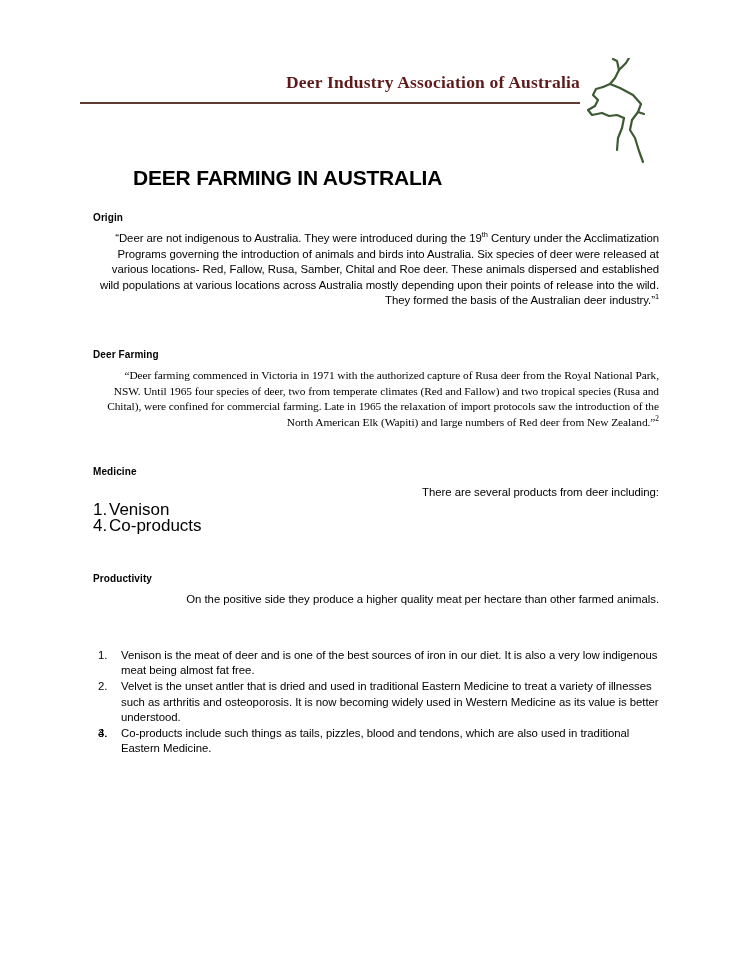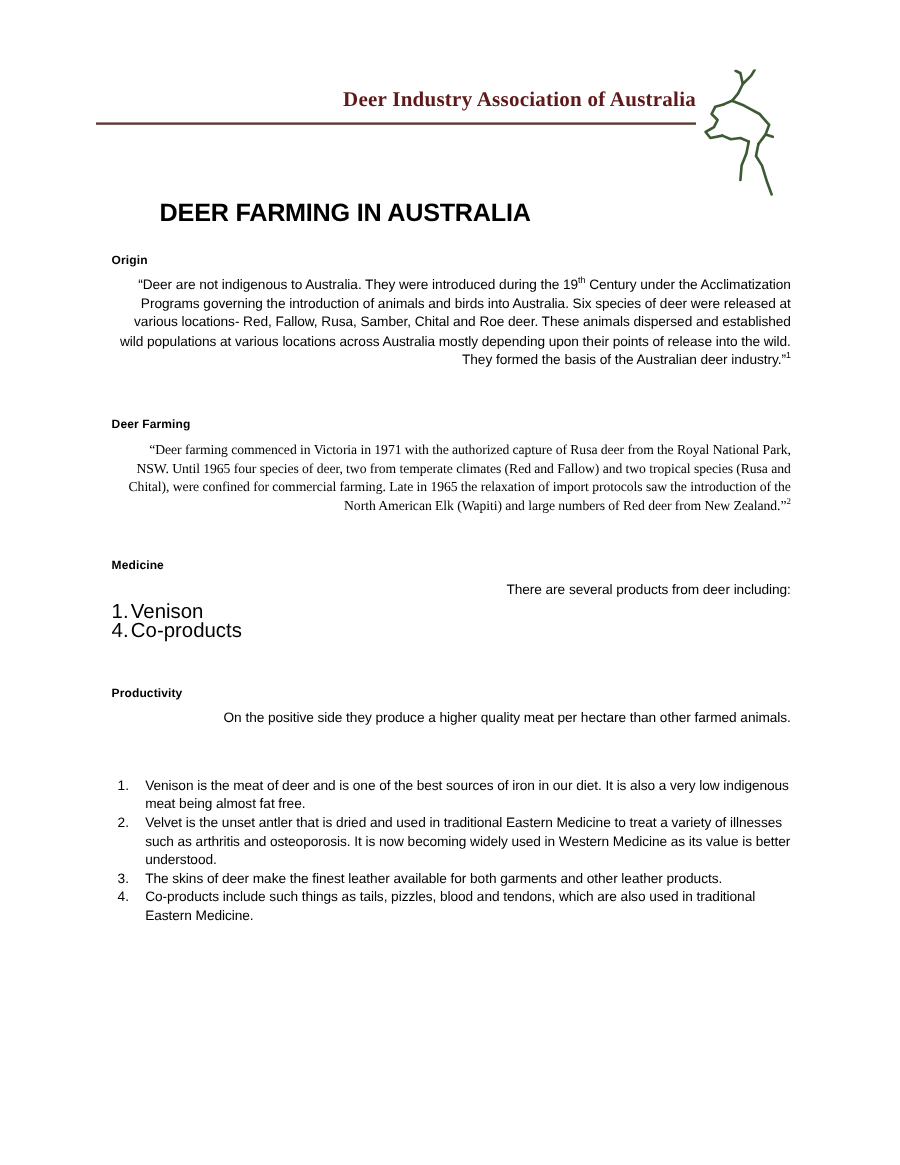--- a/index.html
+++ b/index.html
@@ -227,19 +227,19 @@
       <div class="section-heading">Productivity</div>
       <p class="para">On the positive side they produce a higher quality meat per hectare than other farmed animals.</p>
     </div>
 
     <div class="gap-lg"></div>
 
     <div class="section">
       <ul class="use-list">
         <li><span class="marker">1.</span><span>Venison is the meat of deer and is one of the best sources of iron in our diet.  It is also a very low indigenous meat being almost fat free.</span></li>
         <li><span class="marker">2.</span><span>Velvet is the unset antler that is dried and used in traditional Eastern Medicine to treat a variety of illnesses such as arthritis and osteoporosis.  It is now becoming widely used in Western Medicine as its value is better understood.</span></li>
-        <li><span class="marker">3.</span><span>The skins of deer make the finest leather available for both garments and other leather products.</span></li>
+        <li><span class="marker">3.</span></li>
         <li><span class="marker">4.</span><span>Co-products include such things as tails, pizzles, blood and tendons, which are also used in traditional Eastern Medicine.</span></li>
       </ul>
     </div>
 
   </div>
 </div>
 
 </body></html>

